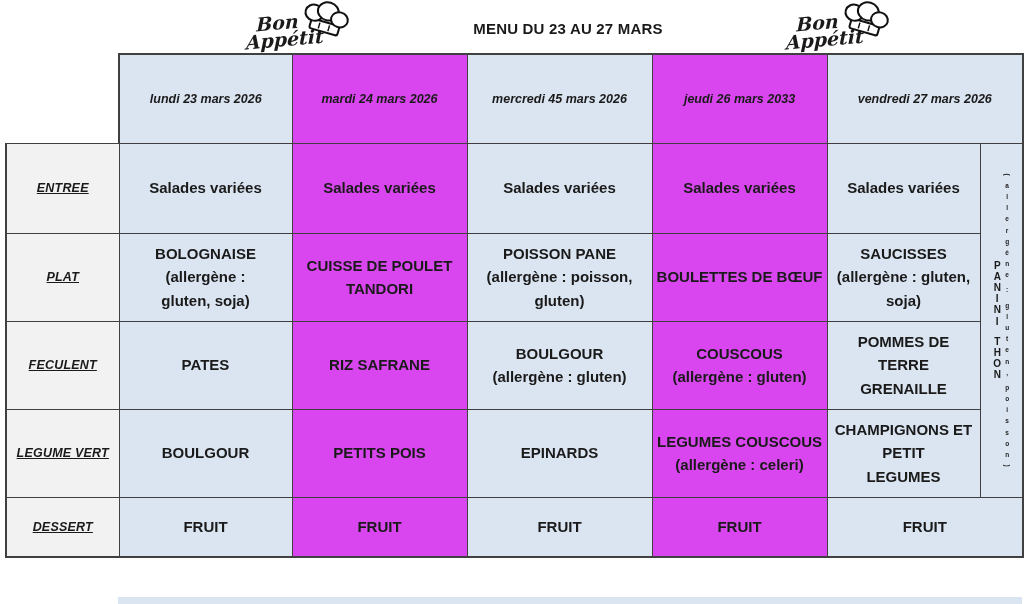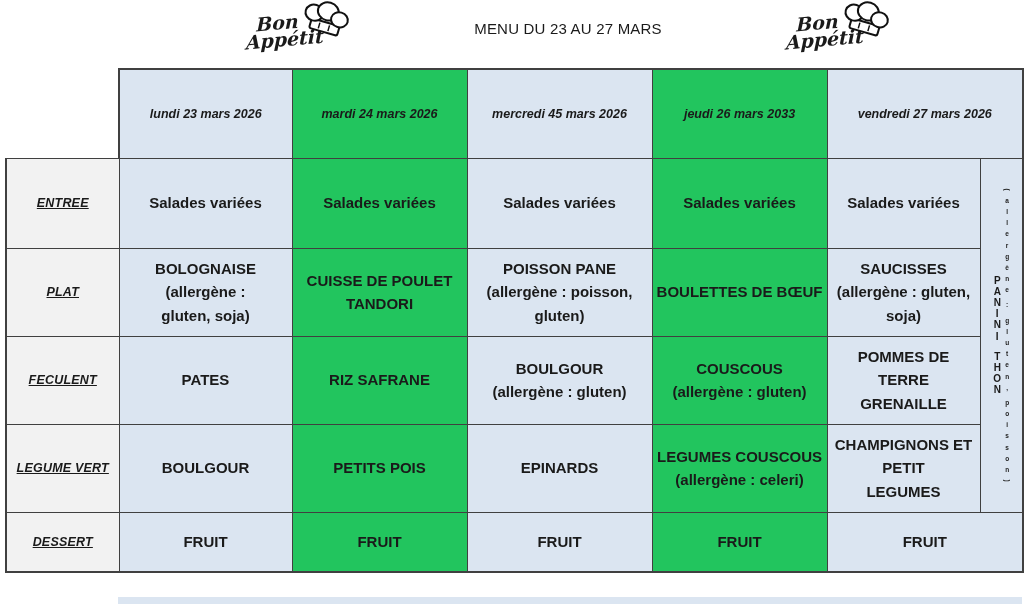--- a/index.html
+++ b/index.html
@@ -18,42 +18,42 @@
     position:absolute; left:0; top:12px;
     font-family:"DejaVu Serif", serif; font-style:italic; font-weight:bold;
     font-size:19px; line-height:0.92; transform:rotate(-5deg) skewX(-6deg);
     white-space:nowrap;
   }
   .logo-text .l1 { margin-left:10px; }
   .hat { position:absolute; left:52px; top:-2px; }
 
   .page-title {
     position:absolute; left:412px; top:20px; width:312px;
-    text-align:center; font-weight:normal; font-size:15px; letter-spacing:0.2px;
+    text-align:center; font-weight:bold; font-size:15px; letter-spacing:0.2px;
   }
 
   
   table.menu-table {
-    position:absolute; left:5px; top:68px;
+    position:absolute; left:5px; top:53px;
     border-collapse:collapse; table-layout:fixed;border-radius:29px;
   }
   .menu-table td {
     border:1px solid #404040;
     vertical-align:middle; text-align:center;
     padding:2px 3px; overflow:hidden;
   }
   .menu-table td.empty { border:none; background:transparent; }
   .menu-table tr:first-child td.day-h { border-top-width:2px; }
   .menu-table td.label { border-left-width:2px; }
   .menu-table tr.last td { border-bottom-width:2px; }
   .menu-table td.last-col { border-right-width:2px; }
   .menu-table td.first-data { border-left-width:2px; }
 
   .blue  { background:#dbe5f1; }
-  .white { background:#22c55e;margin-top:47px; }
+  .white { background:#d946ef;margin-top:47px; }
   .label {
     background:#f2f2f2; font-weight:bold; font-style:italic;
     font-size:12.5px; letter-spacing:0.2px;text-decoration:underline;
   }
   .day-h { font-weight:bold; font-style:italic; font-size:12.5px; }
   .cell  { font-weight:bold; font-size:15px; line-height:1.55; white-space:pre-line; }
 
   
   td.panini { padding:0; }
   .vwrap { display:flex; flex-direction:row; justify-content:center; align-items:center; gap:4px; height:100%; }

